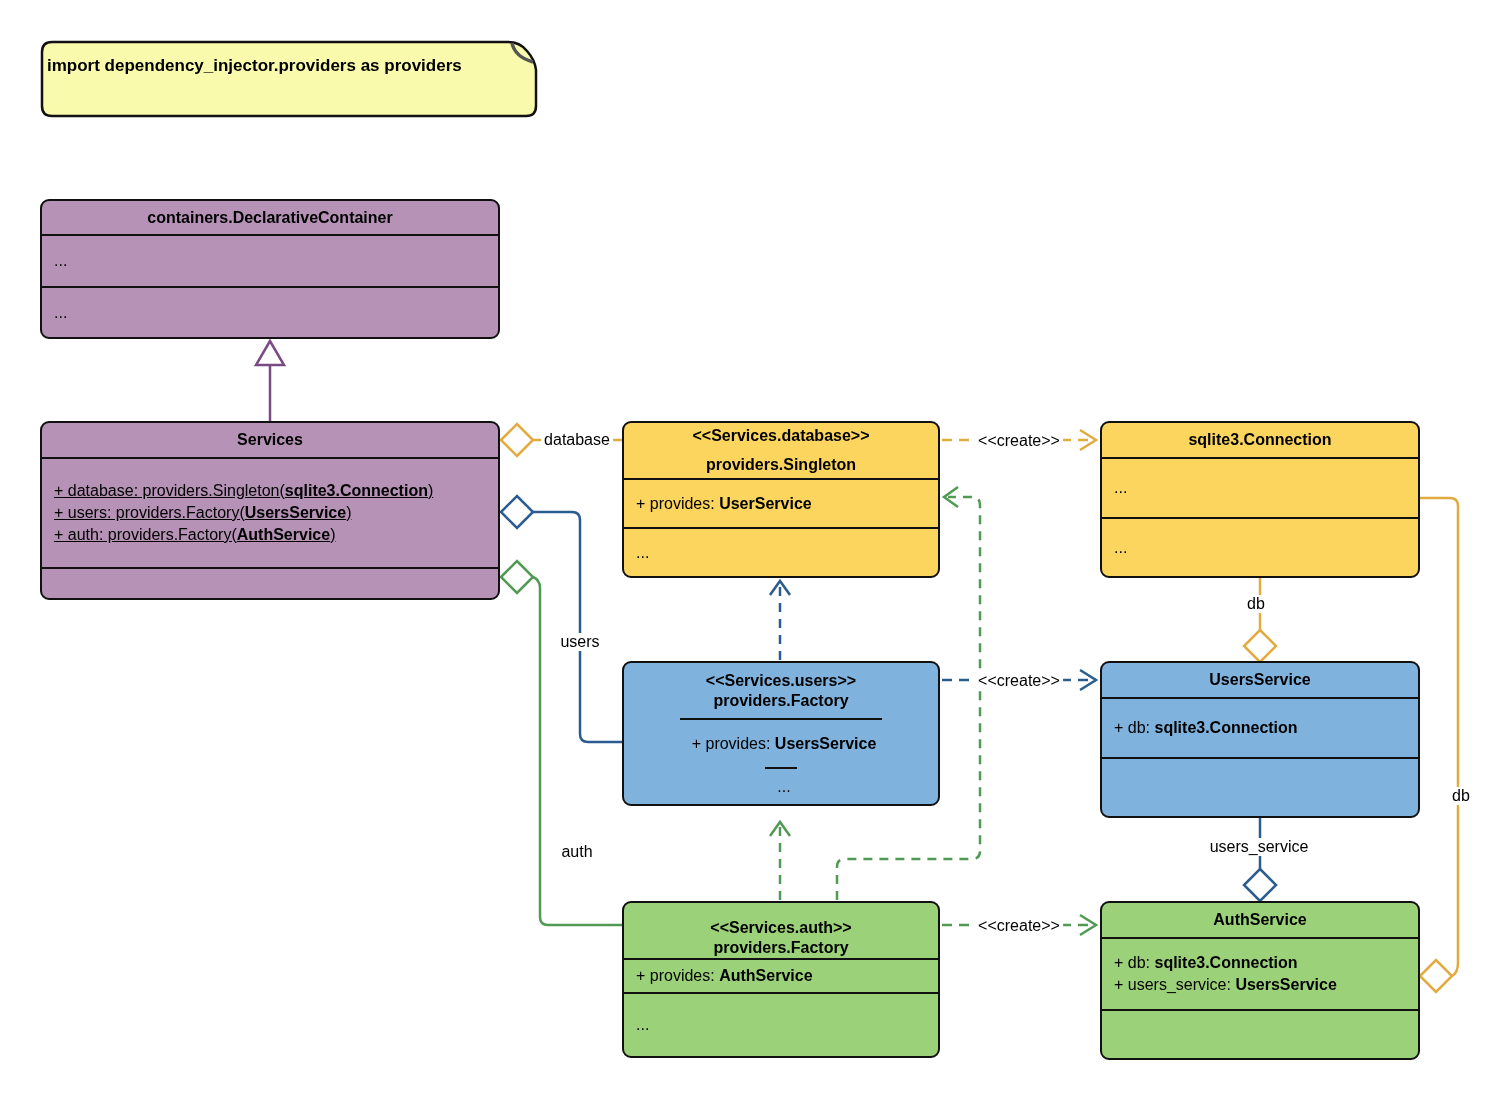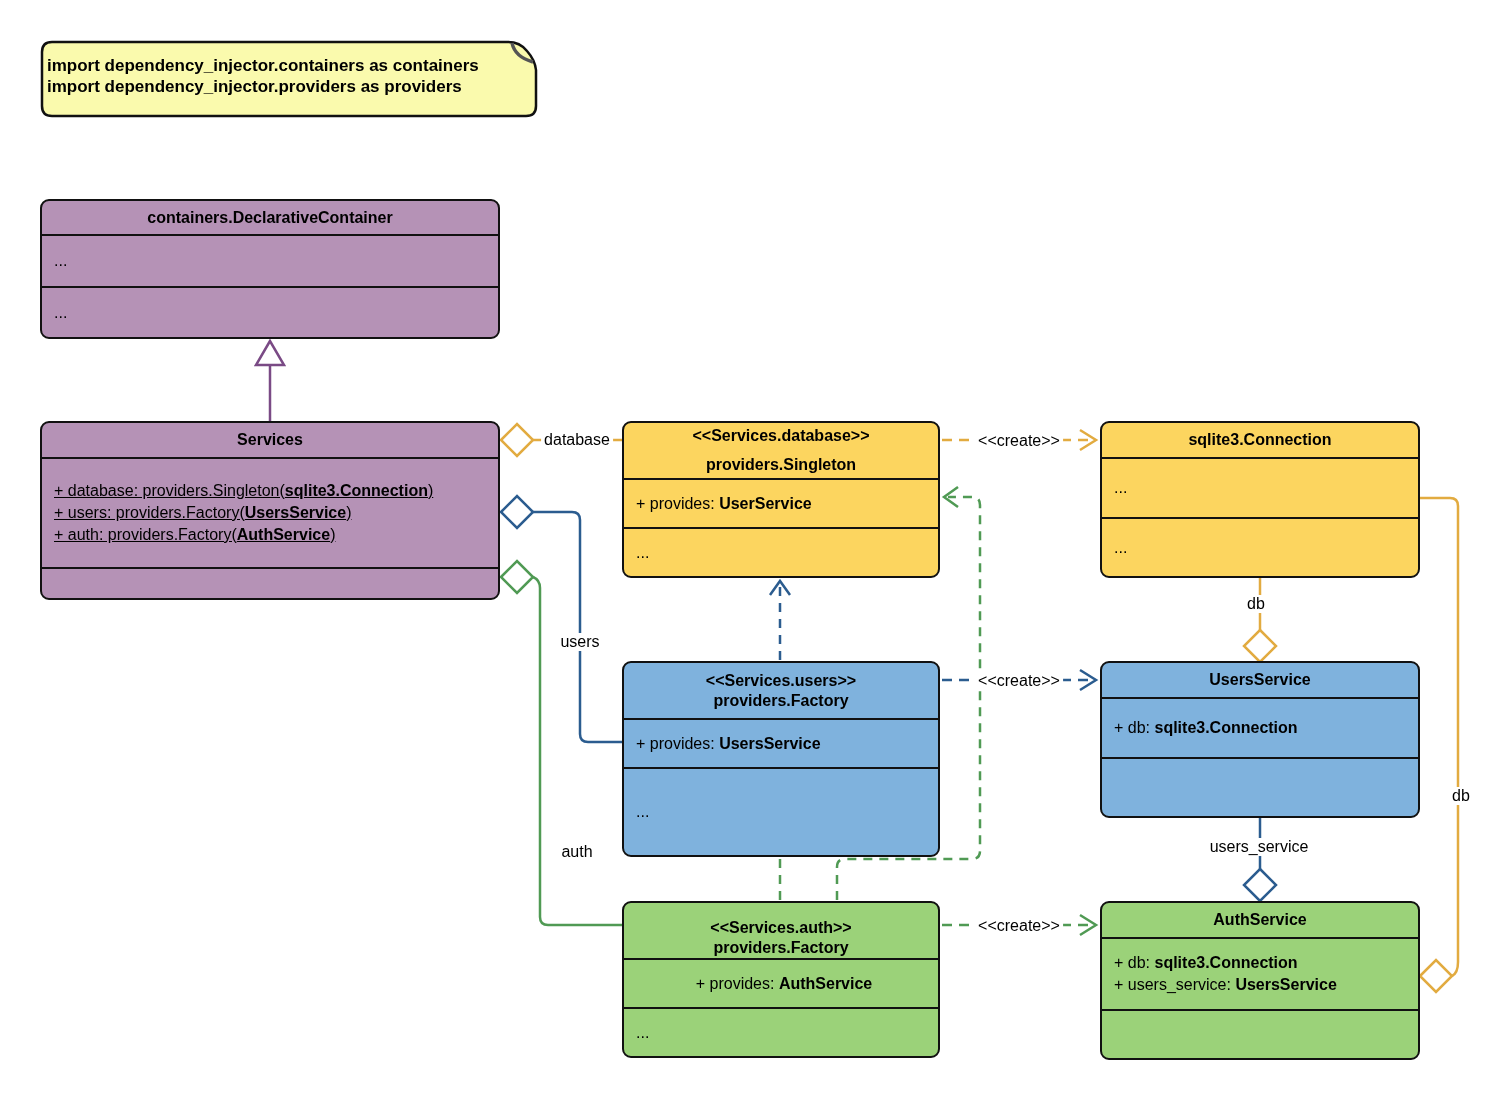--- a/index.html
+++ b/index.html
@@ -101,21 +101,20 @@
     <polygon points="1260,869 1276,885 1260,901 1244,885" fill="#ffffff" stroke="#2b5c8f" stroke-width="2.5"></polygon>
   </g>
 
   <g>
     <path d="M 1420 498 H 1450 Q 1458 498 1458 506 V 962 Q 1458 973 1452 976" fill="none" stroke="#e2ab40" stroke-width="2.5"></path>
     <polygon points="1420,976 1436,960 1452,976 1436,992" fill="#ffffff" stroke="#e2ab40" stroke-width="2.5"></polygon>
   </g>
 </svg>
 
 <div class="note-text">
-  <div>import dependency_injector.containers as containers</div>
   <div>import dependency_injector.providers as providers</div>
 </div>
 
 <div class="cls purple" style="left:40px; top:199px; width:460px; height:140px;">
   <div class="title" style="height:33px;">
     <div>containers.DeclarativeContainer</div>
   </div>
   <div class="cmp" style="height:52px;">
     <div class="line">...</div>
   </div>
@@ -154,21 +153,21 @@
     <div>sqlite3.Connection</div>
   </div>
   <div class="cmp" style="height:60px;">
     <div class="line">...</div>
   </div>
   <div class="cmp" style="flex:1;">
     <div class="line">...</div>
   </div>
 </div>
 
-<div class="cls blue" style="left:622px; top:661px; width:318px; height:196px;">
+<div class="cls blue" style="left:622px; top:661px; width:318px; height:145px;align-items:center;">
   <div class="title" style="height:55px;">
     <div>&lt;&lt;Services.users&gt;&gt;</div>
     <div>providers.Factory</div>
   </div>
   <div class="cmp" style="height:49px;">
     <div class="line"><span>+ provides: </span><b>UsersService</b></div>
   </div>
   <div class="cmp" style="flex:1;">
     <div class="line">...</div>
   </div>
@@ -182,21 +181,21 @@
     <div class="line"><span>+ db: </span><b>sqlite3.Connection</b></div>
   </div>
   <div class="cmp" style="flex:1;"></div>
 </div>
 
 <div class="cls green" style="left:622px; top:901px; width:318px; height:157px;">
   <div class="title" style="height:55px;justify-content:flex-end;">
     <div>&lt;&lt;Services.auth&gt;&gt;</div>
     <div>providers.Factory</div>
   </div>
-  <div class="cmp" style="height:49px;text-align:center;">
+  <div class="cmp" style="height:34px;">
     <div class="line"><span>+ provides: </span><b>AuthService</b></div>
   </div>
   <div class="cmp" style="flex:1;">
     <div class="line">...</div>
   </div>
 </div>
 
 <div class="cls green" style="left:1100px; top:901px; width:320px; height:159px;">
   <div class="title" style="height:34px;">
     <div>AuthService</div>

